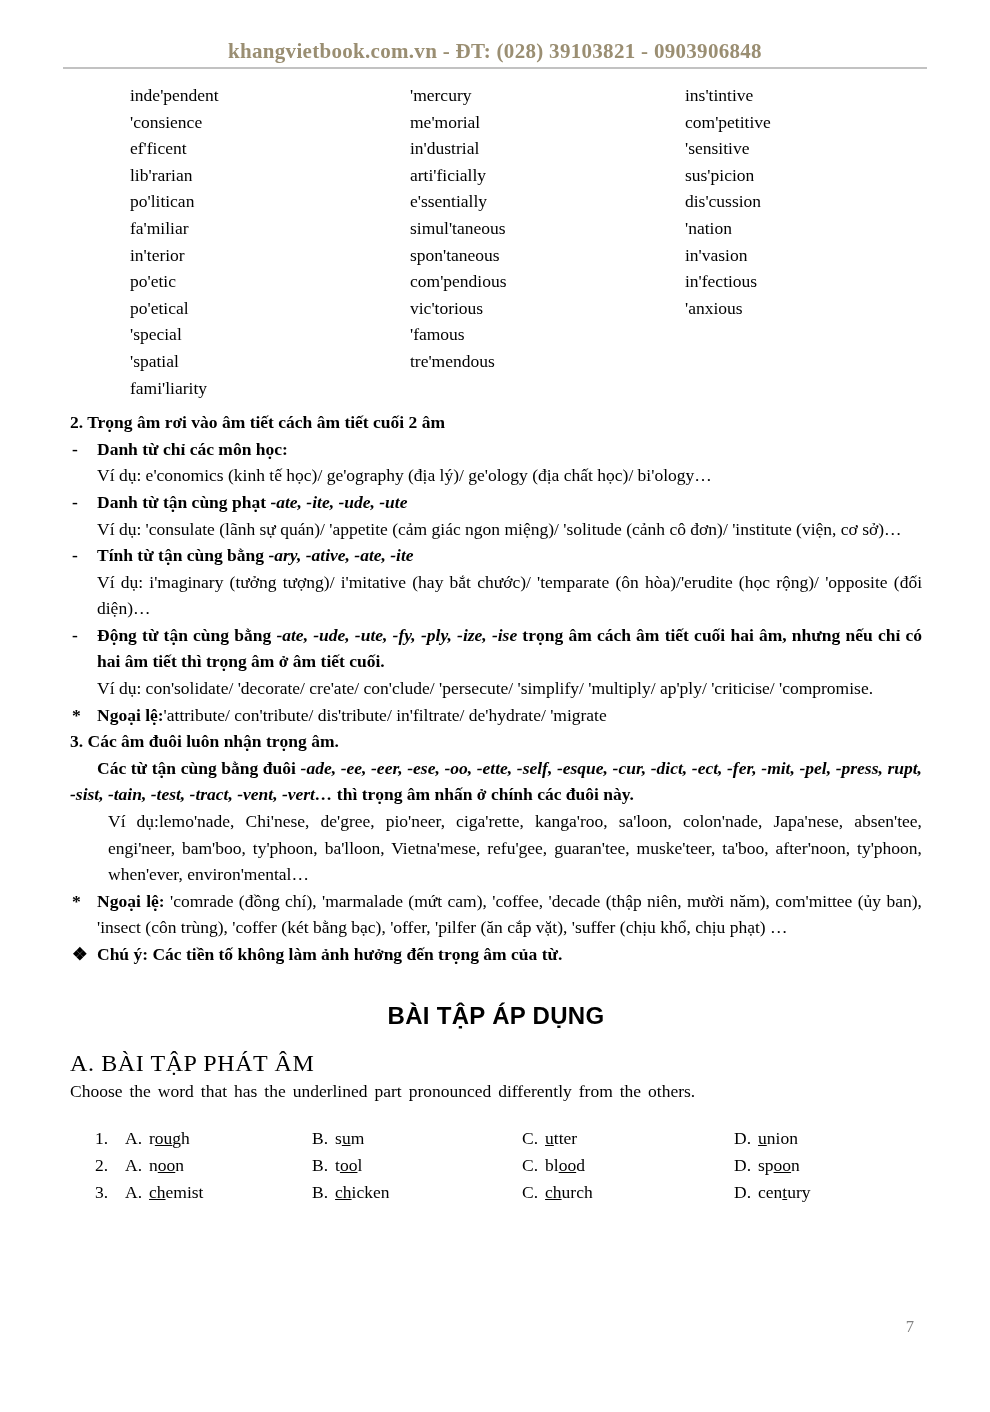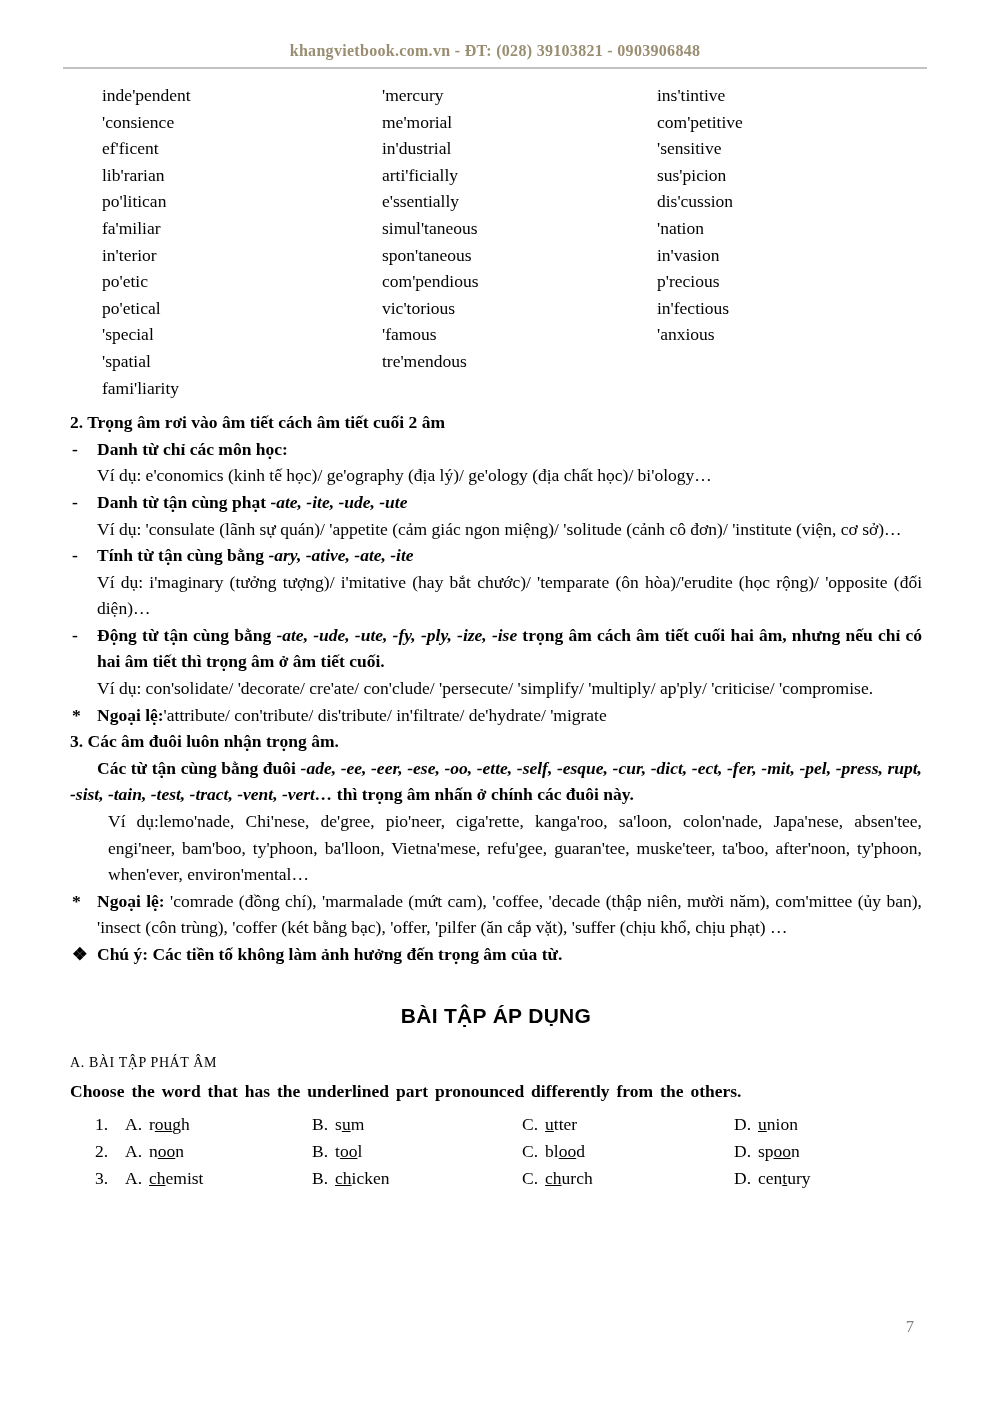--- a/index.html
+++ b/index.html
@@ -3,50 +3,50 @@
 <meta charset="utf-8">
 <style>
   * { margin: 0; padding: 0; box-sizing: border-box; }
   html, body { background: #ffffff; }
   .page {
     width: 990px; height: 1412px; background: #ffffff; position: relative;
     font-family: "Liberation Serif", "DejaVu Serif", serif;
     color: #000; font-size: 17.5px; line-height: 26.6px; overflow: hidden;
   }
   .header { text-align: center; padding-top: 40px; font-weight: bold;
-    color: #9a8e72; font-size: 16px; line-height: 22px; letter-spacing: 0.3px; }
+    color: #9a8e72; font-size: 21px; line-height: 22px; letter-spacing: 0.3px; }
   .divider { border-top: 2px solid #c2c2c2; margin: 5px 63px 13px 63px; }
   .content { padding: 0 68px 0 70px; }
 
   .word-cols { display: flex; margin-bottom: 8px; }
   .word-col .word { white-space: nowrap; }
-  .c1 { margin-left: 32px; width: 280px; }
+  .c1 { margin-left: 60px; width: 280px; }
   .c2 { width: 275px; }
   .c3 { flex: 1; }
 
   .b  { font-weight: bold; }
   .bi { font-weight: bold; font-style: italic; }
   .just { text-align: justify; }
 
   .sec-heading { font-weight: bold; }
   .s2 { margin-top: 6px; }
 
   .hang { position: relative; padding-left: 27px; }
   .hang > .marker { position: absolute; left: 2px; top: 0; }
 
   .first-indent { text-indent: 27px; }
   .indent-block { margin-left: 38px; }
 
   .main-heading {
     font-family: "Liberation Sans", "DejaVu Sans", sans-serif;
-    font-weight: bold; font-size: 21px; text-align: center;
+    font-weight: bold; font-size: 24px; text-align: center;
     margin: 34px 0 20px 0; letter-spacing: 0.3px; line-height: 28px;
   }
-  .part-heading { font-size: 14px; letter-spacing: 0.6px; margin-bottom: 2px; }
-  .instruction { font-weight: bold; word-spacing: 2.6px; margin-bottom: 6px; }
+  .part-heading { font-size: 24px; letter-spacing: 0.6px; margin-bottom: 2px; }
+  .instruction { font-weight: normal; word-spacing: 2.6px; margin-bottom: 20px; }
 
   .ex-row { display: grid; grid-template-columns: 30px 187px 210px 212px auto;
     margin-left: 25px; line-height: 27px; }
   .opt-label { margin-right: 7px; }
   .ul { text-decoration: underline; }
 
   .page-num { position: absolute; right: 76px; top: 1314px; color: #808080; font-size: 16.5px; }
 </style>
 </head>
 <body>
@@ -89,21 +89,20 @@
         <div class="word">tre'mendous</div>
       </div>
       <div class="word-col c3">
         <div class="word">ins'tintive</div>
         <div class="word">com'petitive</div>
         <div class="word">'sensitive</div>
         <div class="word">sus'picion</div>
         <div class="word">dis'cussion</div>
         <div class="word">'nation</div>
         <div class="word">in'vasion</div>
-        <div class="word">p'recious</div>
         <div class="word">in'fectious</div>
         <div class="word">'anxious</div>
       </div>
     </div>
 
     <div class="sec-heading s2">2. Trọng âm rơi vào âm tiết cách âm tiết cuối 2 âm</div>
 
     <div class="hang">
       <span class="marker b">-</span>
       <div class="b">Danh từ chỉ các môn học:</div>

